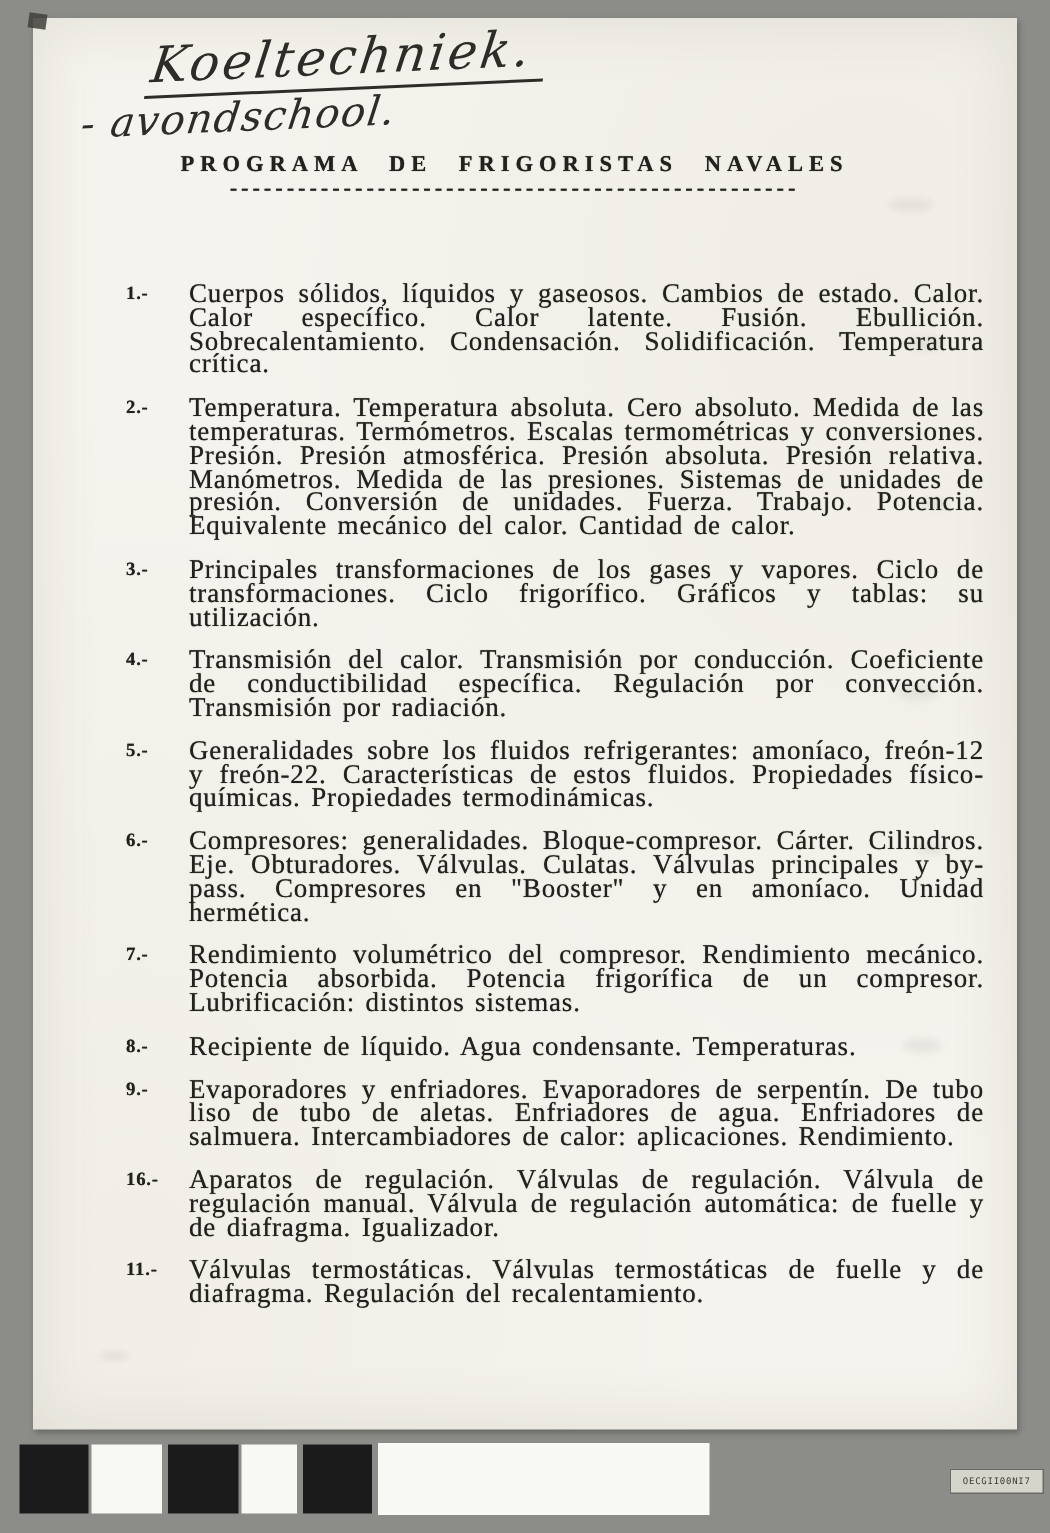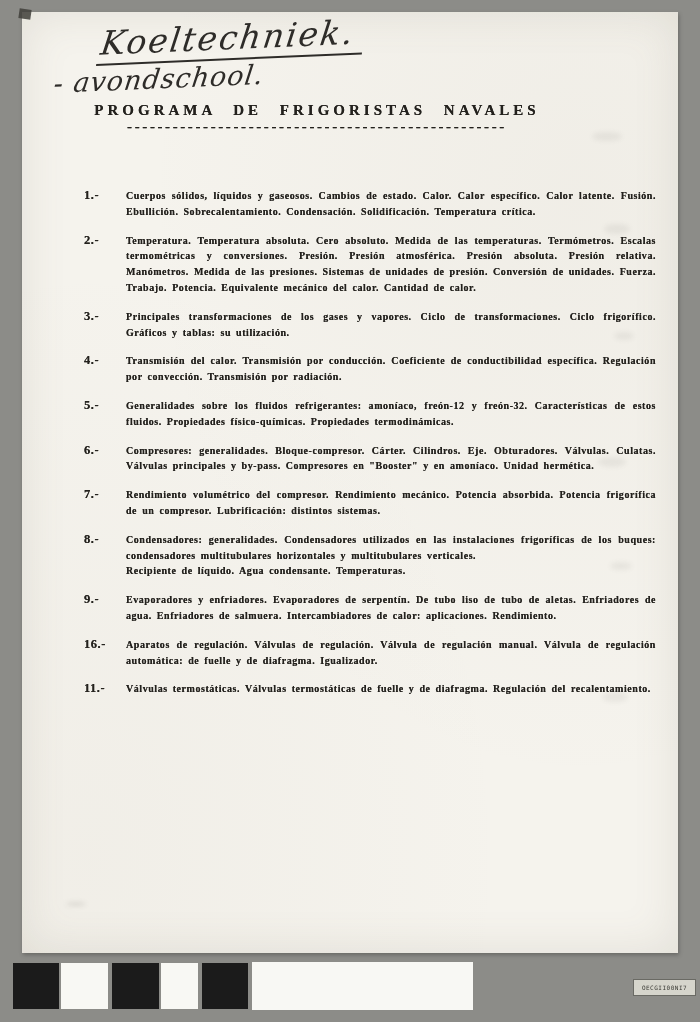--- a/index.html
+++ b/index.html
@@ -32,21 +32,21 @@
     font-family:"DejaVu Serif", serif;font-style:italic;
     transform:rotate(-2.5deg) skewX(-10deg);transform-origin:left bottom;
     white-space:nowrap;
   }
   .hand1{
     left:74px;top:12px;font-size:33px;letter-spacing:2px;
     border-bottom:2px solid var(--hand-ink);padding:0 10px 1px 2px;
   }
   .hand2{left:30px;top:56px;font-size:27px;letter-spacing:1px;}
   
-  .title-wrap{position:absolute;left:65px;top:90px;width:460px;text-align:center;}
+  .title-wrap{position:absolute;left:91px;top:90px;width:460px;text-align:center;}
   .title{
     font-weight:bold;font-size:15px;color:var(--ink);
     letter-spacing:4px;word-spacing:10px;white-space:nowrap;
     text-shadow:0 0 .6px rgba(33,31,28,.85);
   }
   .title-rule{
     font-weight:bold;font-size:15px;color:var(--ink);
     letter-spacing:2.6px;white-space:nowrap;overflow:hidden;
     height:15px;line-height:13px;margin-top:1px;
     text-shadow:0 0 .5px rgba(33,31,28,.8);
@@ -54,21 +54,21 @@
   
   .items{position:absolute;left:62px;top:176px;width:572px;}
   .item{display:flex;margin-bottom:13px;}
   .num{
     flex:0 0 42px;font-weight:bold;font-size:12.5px;color:var(--ink);
     letter-spacing:.5px;line-height:15.8px;
     text-shadow:0 0 .5px rgba(33,31,28,.8);
   }
   .body{flex:1;}
   .txt{
-    font-weight:bold;font-size:10px;color:var(--ink);line-height:15.8px;
+    font-weight:normal;font-size:18px;color:var(--ink);line-height:15.8px;
     letter-spacing:.55px;word-spacing:2px;text-align:justify;
     text-shadow:0 0 .55px rgba(33,31,28,.8);
   }
   .txt.extra{margin-top:0;}
   
   .smudge{position:absolute;background:#55524c;border-radius:50%;
     filter:blur(2.5px);opacity:.08;}
   
   .sq{position:absolute;top:963px;height:46px;}
   .sq.b{background:var(--strip-black);}
@@ -127,42 +127,41 @@
   <div class="item">
     <div class="num">4.-</div>
     <div class="body">
       <p class="txt">Transmisión del calor. Transmisión por conducción. Coeficiente de conductibilidad específica. Regulación por convección. Transmisión por radiación.</p>
     </div>
   </div>
 
   <div class="item">
     <div class="num">5.-</div>
     <div class="body">
-      <p class="txt">Generalidades sobre los fluidos refrigerantes: amoníaco, freón-12 y freón-32. Características de estos fluidos. Propiedades físico-químicas. Propiedades termodinámicas.</p>
+      <p class="txt">Generalidades sobre los fluidos refrigerantes: amoníaco, freón-12 y freón-22. Características de estos fluidos. Propiedades físico-químicas. Propiedades termodinámicas.</p>
     </div>
   </div>
 
   <div class="item">
     <div class="num">6.-</div>
     <div class="body">
       <p class="txt">Compresores: generalidades. Bloque-compresor. Cárter. Cilindros. Eje. Obturadores. Válvulas. Culatas. Válvulas principales y by-pass. Compresores en "Booster" y en amoníaco. Unidad hermética.</p>
     </div>
   </div>
 
   <div class="item">
     <div class="num">7.-</div>
     <div class="body">
       <p class="txt">Rendimiento volumétrico del compresor. Rendimiento mecánico. Potencia absorbida. Potencia frigorífica de un compresor. Lubrificación: distintos sistemas.</p>
     </div>
   </div>
 
   <div class="item">
     <div class="num">8.-</div>
     <div class="body">
-      <p class="txt">Condensadores: generalidades. Condensadores utilizados en las instalaciones frigoríficas de los buques: condensadores multitubulares horizontales y multitubulares verticales.</p>
     <p class="txt extra">Recipiente de líquido. Agua condensante. Temperaturas.</p>
           </div>
   </div>
 
   <div class="item">
     <div class="num">9.-</div>
     <div class="body">
       <p class="txt">Evaporadores y enfriadores. Evaporadores de serpentín. De tubo liso de tubo de aletas. Enfriadores de agua. Enfriadores de salmuera. Intercambiadores de calor: aplicaciones. Rendimiento.</p>
     </div>
   </div>

